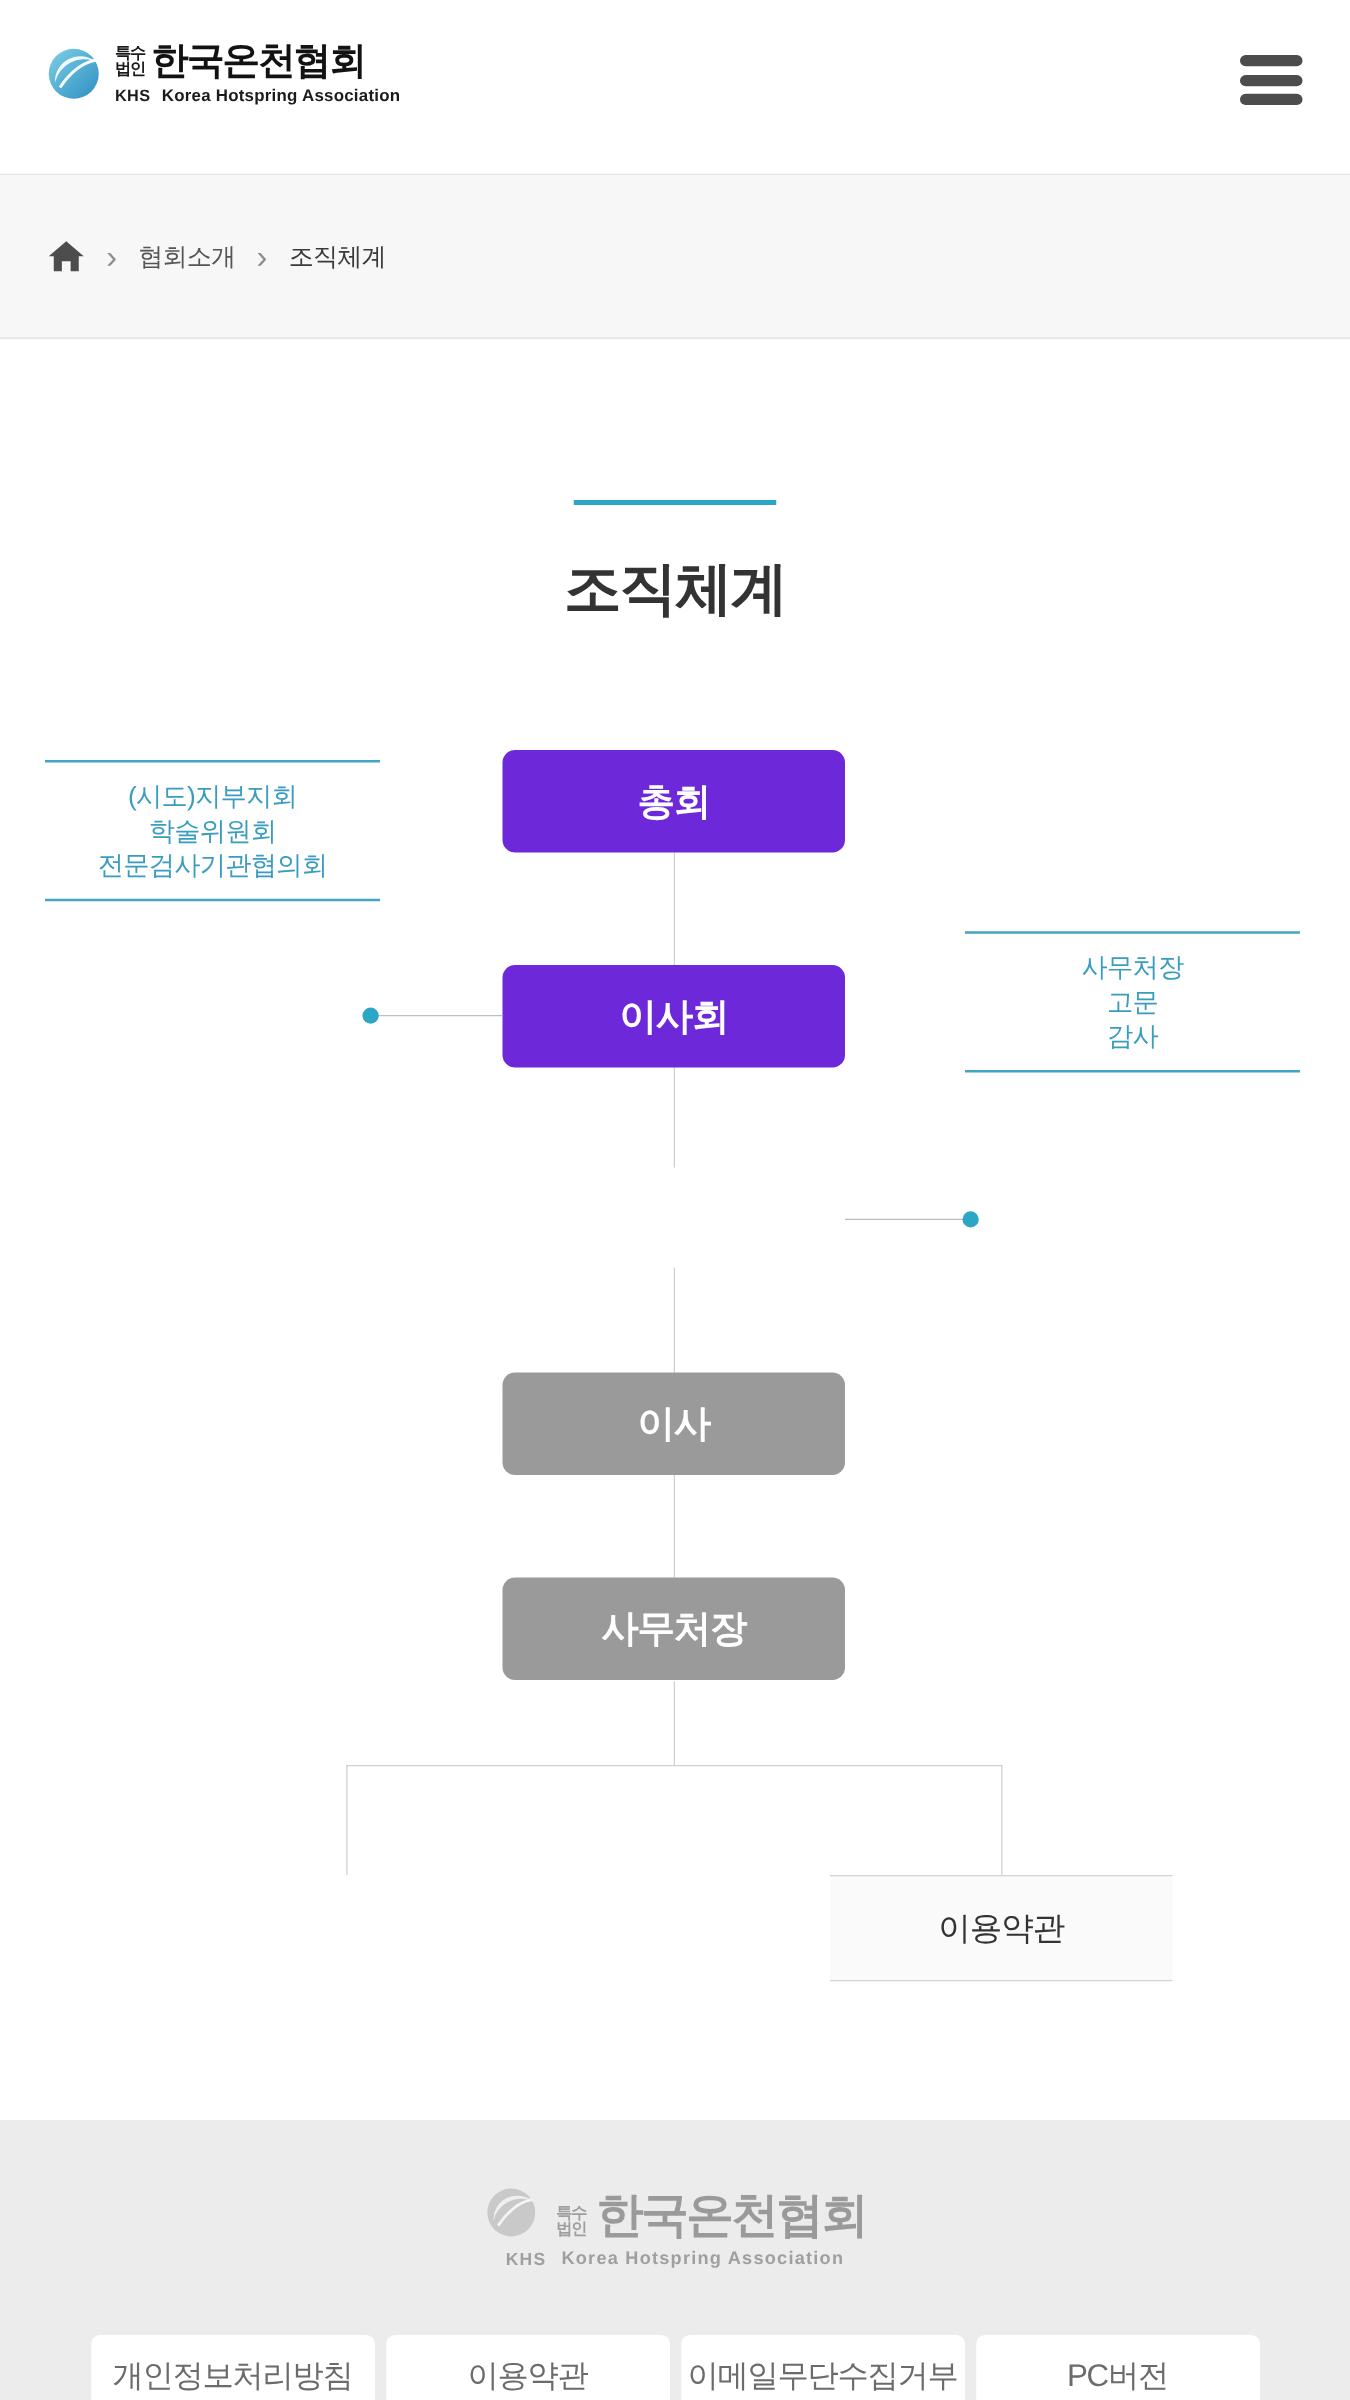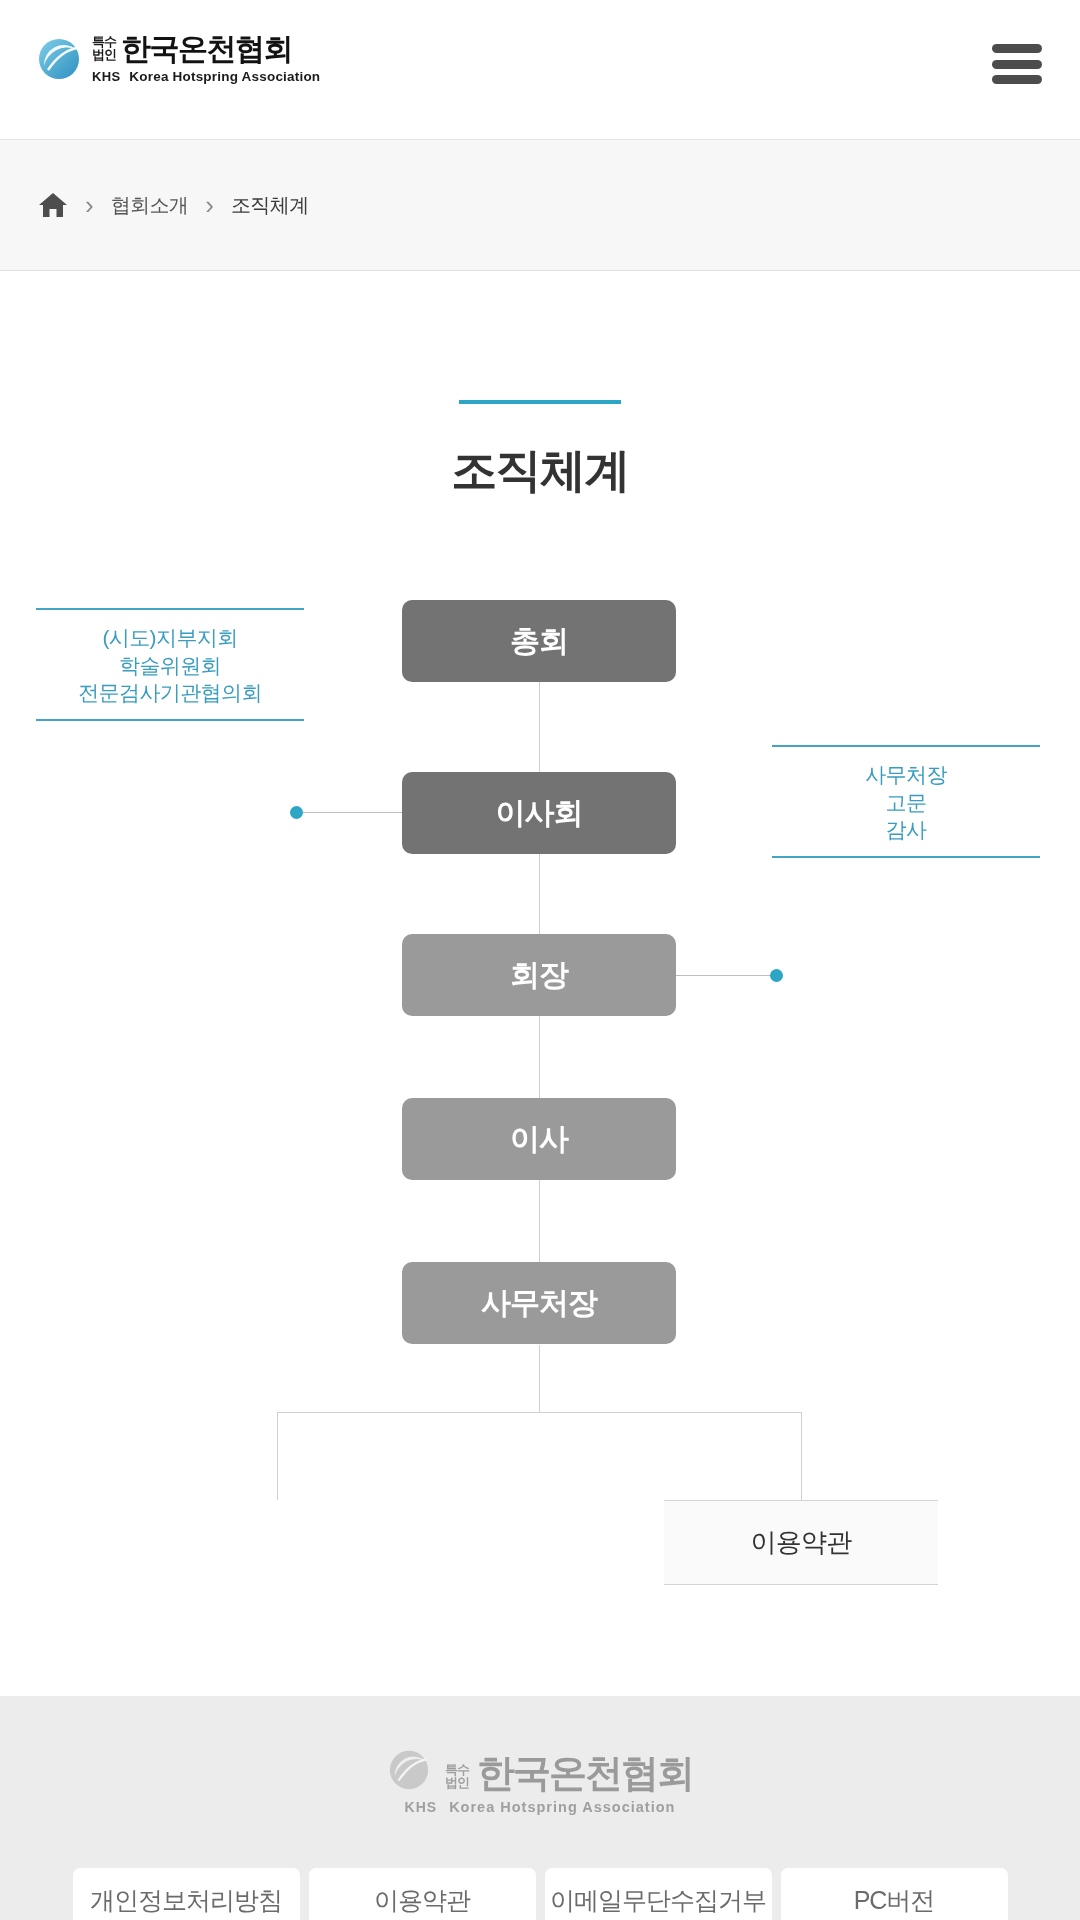--- a/index.html
+++ b/index.html
@@ -55,21 +55,21 @@
   
   .org { position:absolute; top:560px; left:0; width:1080px; height:1070px; }
 
   .vline { position:absolute; width:1px; background:#cfcfcf; left:539px; }
 
   .node {
     position:absolute; left:402px; width:274px; height:82px;
     border-radius:10px; display:flex; align-items:center; justify-content:center;
     color:#ffffff; font-size:30px; font-weight:bold; letter-spacing:-1px;
   }
-  .node.teal { background:#737373; }
+  .node.teal { background:#6d28d9; }
   .node.gray { background:#9a9a9a; }
 
   
   .annot { position:absolute; width:268px; text-align:center; }
   .annot .rule { height:2px; background:#43a4c4; width:100%; }
   .annot .lines { padding:14px 0 12px; }
   .annot .lines div { font-size:21px; color:#3a9dc0; line-height:1.32; letter-spacing:-0.6px; }
   .annot-left { left:36px; top:48px; }
   .annot-right { left:772px; top:185px; }
 
@@ -176,21 +176,20 @@
   <div class="org">
 
     <div class="vline" style="top:122px;height:90px;"></div>
     <div class="vline" style="top:293px;height:81px;"></div>
     <div class="vline" style="top:454px;height:84px;"></div>
     <div class="vline" style="top:620px;height:82px;"></div>
     <div class="vline" style="top:785px;height:67px;"></div>
 
     <div class="node teal" style="top:40px;">총회</div>
     <div class="node teal" style="top:212px;">이사회</div>
-    <div class="node gray" style="top:374px;">회장</div>
     <div class="node gray" style="top:538px;text-align:center;">이사</div>
     <div class="node gray" style="top:702px;">사무처장</div>
 
     <div class="leader" style="left:302px;top:252px;width:100px;"></div>
     <div class="dot" style="left:290px;top:246px;"></div>
     <div class="annot annot-left">
       <div class="rule"></div>
       <div class="lines">
         <div>(시도)지부지회</div>
         <div>학술위원회</div>

